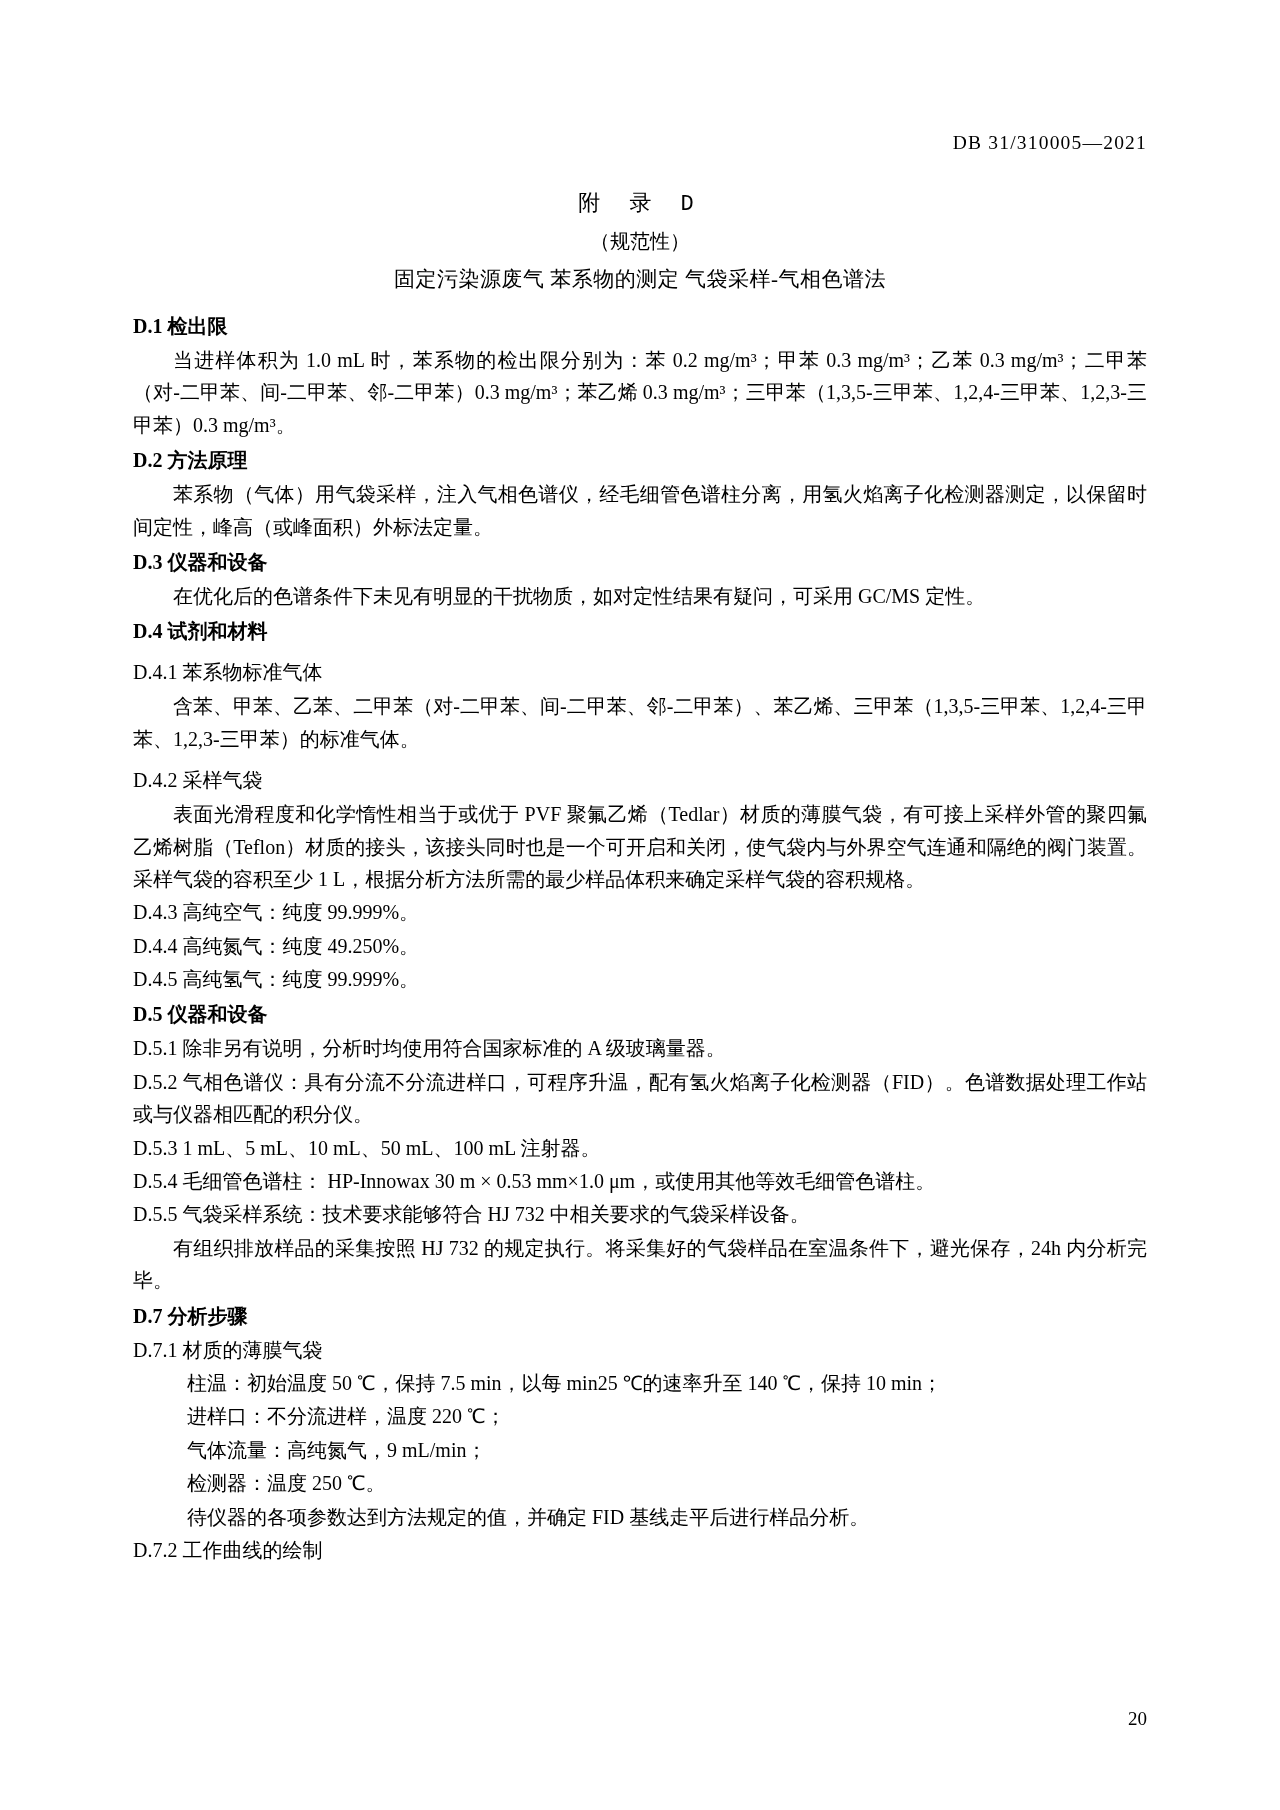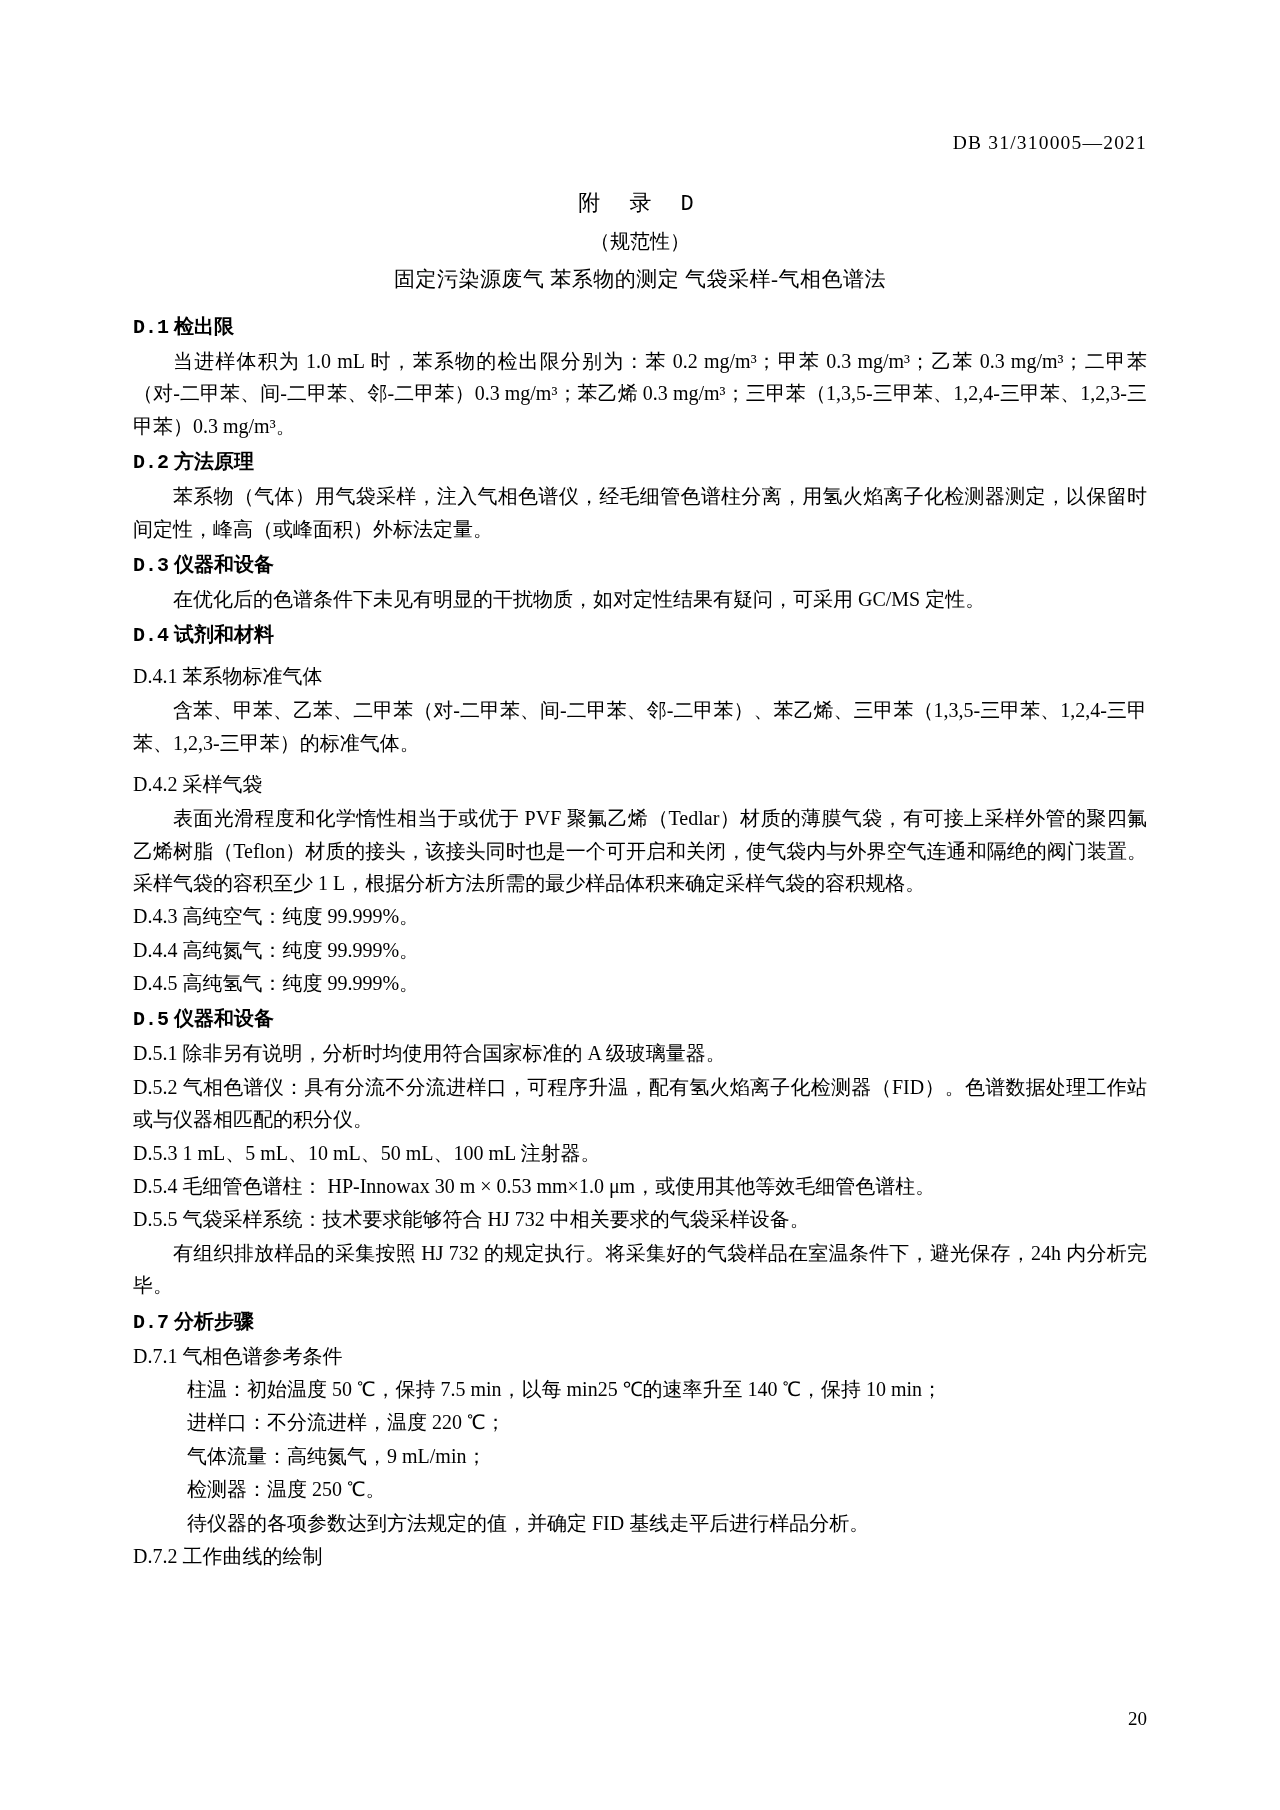--- a/index.html
+++ b/index.html
@@ -57,21 +57,21 @@
   }
   .clause-head {
     font-size: 20px;
     font-weight: bold;
     margin-top: 4px;
     margin-bottom: 2px;
     line-height: 1.55;
   }
   .clause-head .num {
     font-weight: bold;
-    font-family: Liberation Mono, monospace;
+    font-family: Liberation Serif, serif;
   }
   .clause-sub {
     font-size: 20px;
     margin-top: 10px;
     margin-bottom: 2px;
     line-height: 1.55;
   }
   p.body-text {
     font-size: 20px;
     line-height: 1.62;
@@ -137,42 +137,42 @@
     </div>
     <p class="body-text indent">含苯、甲苯、乙苯、二甲苯（对-二甲苯、间-二甲苯、邻-二甲苯）、苯乙烯、三甲苯（1,3,5-三甲苯、1,2,4-三甲苯、1,2,3-三甲苯）的标准气体。</p>
 
     <div class="clause-sub">
       <span>D.4.2</span>
       <span>采样气袋</span>
     </div>
     <p class="body-text indent">表面光滑程度和化学惰性相当于或优于 PVF 聚氟乙烯（Tedlar）材质的薄膜气袋，有可接上采样外管的聚四氟乙烯树脂（Teflon）材质的接头，该接头同时也是一个可开启和关闭，使气袋内与外界空气连通和隔绝的阀门装置。采样气袋的容积至少 1 L，根据分析方法所需的最少样品体积来确定采样气袋的容积规格。</p>
 
     <p class="body-text">D.4.3 高纯空气：纯度 99.999%。</p>
-    <p class="body-text">D.4.4 高纯氮气：纯度 99.999%。</p>
+    <p class="body-text">D.4.4 高纯氮气：纯度 49.250%。</p>
     <p class="body-text">D.4.5 高纯氢气：纯度 99.999%。</p>
 
     <div class="clause-head">
       <span class="num">D.5</span>
       <span>仪器和设备</span>
     </div>
 
     <p class="body-text">D.5.1 除非另有说明，分析时均使用符合国家标准的 A 级玻璃量器。</p>
     <p class="body-text">D.5.2 气相色谱仪：具有分流不分流进样口，可程序升温，配有氢火焰离子化检测器（FID）。色谱数据处理工作站或与仪器相匹配的积分仪。</p>
     <p class="body-text">D.5.3 1 mL、5 mL、10 mL、50 mL、100 mL 注射器。</p>
     <p class="body-text">D.5.4 毛细管色谱柱： HP-Innowax 30 m × 0.53 mm×1.0 μm，或使用其他等效毛细管色谱柱。</p>
     <p class="body-text">D.5.5 气袋采样系统：技术要求能够符合 HJ 732 中相关要求的气袋采样设备。</p>
 
     <p class="body-text indent">有组织排放样品的采集按照 HJ 732 的规定执行。将采集好的气袋样品在室温条件下，避光保存，24h 内分析完毕。</p>
 
     <div class="clause-head">
       <span class="num">D.7</span>
       <span>分析步骤</span>
     </div>
 
-    <p class="body-text">D.7.1 气相色谱参考条件</p>
+    <p class="body-text">D.7.1 材质的薄膜气袋</p>
     <p class="body-text indent2">柱温：初始温度 50 ℃，保持 7.5 min，以每 min25 ℃的速率升至 140 ℃，保持 10 min；</p>
     <p class="body-text indent2">进样口：不分流进样，温度 220 ℃；</p>
     <p class="body-text indent2">气体流量：高纯氮气，9 mL/min；</p>
     <p class="body-text indent2">检测器：温度 250 ℃。</p>
     <p class="body-text indent2">待仪器的各项参数达到方法规定的值，并确定 FID 基线走平后进行样品分析。</p>
 
     <p class="body-text">D.7.2 工作曲线的绘制</p>
 
   </div>
 

